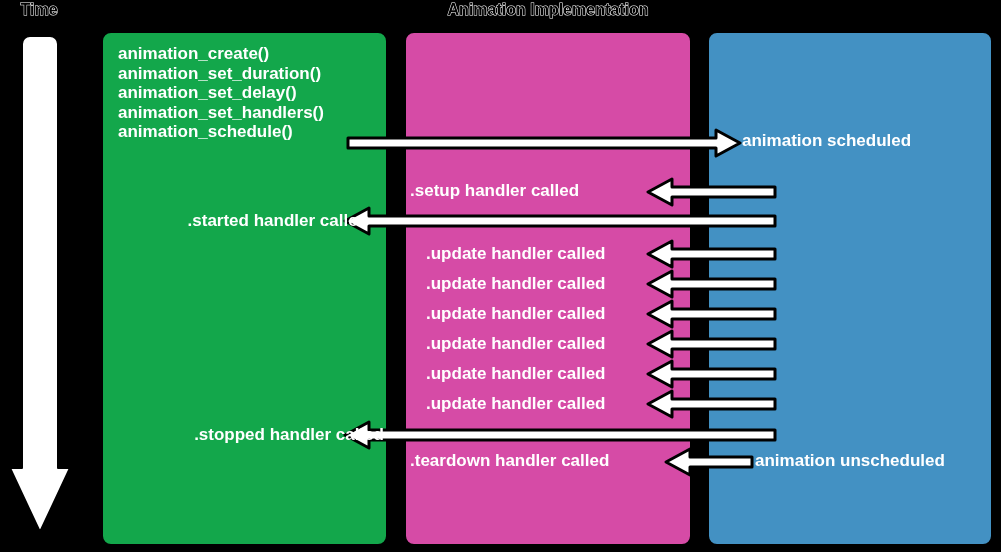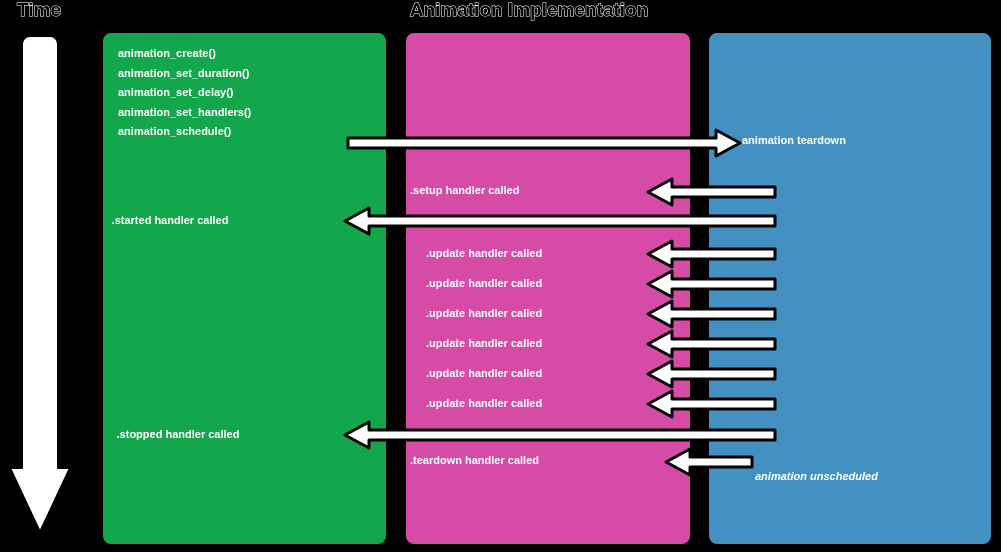--- a/index.html
+++ b/index.html
@@ -17,33 +17,33 @@
     background: #000000;
     overflow: hidden;
   }
 
   
   .col-header {
     position: absolute;
     top: 0px;
     height: 22px;
     line-height: 20px;
-    font-size: 19px;
+    font-size: 16px;
     font-weight: bold;
     color: #000000;
     text-align: center;
     letter-spacing: 0px;
     -webkit-text-stroke: 1px #ffffff;
     paint-order: stroke fill;
     white-space: nowrap;
     user-select: none;
   }
   #hdr-time  { left: 0px;   width: 78px; }
   #hdr-app   { left: 110px; width: 290px; margin-top: 28px; }
-  #hdr-anim  { left: 384px; width: 290px; }
+  #hdr-anim  { left: 403px; width: 290px; }
   #hdr-os    { left: 707px; width: 288px; }
 
   
   #time-arrow {
     position: absolute;
     left: 8px;
     top: 28px;
     width: 64px;
     height: 514px;
   }
@@ -58,41 +58,41 @@
     box-sizing: border-box;
   }
   #lane-app  { left: 100px; width: 289px; background: #13A74B; }
   #lane-anim { left: 403px; width: 290px; background: #D64BA6; }
   #lane-os   { left: 706px; width: 288px; background: #4391C3; }
 
   
   .lane-text {
     position: absolute;
     color: #ffffff;
-    font-size: 11px;
+    font-size: 17px;
     font-weight: bold;
     line-height: 19.5px;
     white-space: nowrap;
     user-select: none;
   }
-  .align-right { text-align: center; }
+  .align-right { text-align: right; margin-left: 28px; }
   .align-left  { text-align: left; }
 
   #app-api-calls { left: 118px; top: 44px; }
 
   #app-started { left: 0px;   top: 211px; width: 340px; }
-  #app-stopped { left: 8px;   top: 425px; width: 340px; }
+  #app-stopped { left: 16px;   top: 425px; width: 340px; }
 
   #anim-setup    { left: 410px; top: 181px; }
   #anim-teardown { left: 410px; top: 451px; }
 
   .anim-update { left: 426px; }
 
   #os-scheduled   { left: 742px; top: 131px; }
-  #os-unscheduled { left: 755px; top: 467px; font-style: italic; }
+  #os-unscheduled { left: 755px; top: 451px; }
 
   
   #arrow-layer {
     position: absolute;
     left: 0;
     top: 0;
     width: 1001px;
     height: 552px;
     pointer-events: none;
   }
@@ -217,17 +217,17 @@
 
   <div class="lane-text align-left anim-update" style="top:244px;">.update handler called</div>
   <div class="lane-text align-left anim-update" style="top:274px;">.update handler called</div>
   <div class="lane-text align-left anim-update" style="top:304px;">.update handler called</div>
   <div class="lane-text align-left anim-update" style="top:334px;">.update handler called</div>
   <div class="lane-text align-left anim-update" style="top:364px;">.update handler called</div>
   <div class="lane-text align-left anim-update" style="top:394px;">.update handler called</div>
 
   <div class="lane-text align-left" id="anim-teardown">.teardown handler called</div>
 
-  <div class="lane-text align-left" id="os-scheduled">animation teardown</div>
+  <div class="lane-text align-left" id="os-scheduled">animation scheduled</div>
 
   <div class="lane-text align-left" id="os-unscheduled">animation unscheduled</div>
 
 </div>
 
 </body></html>

